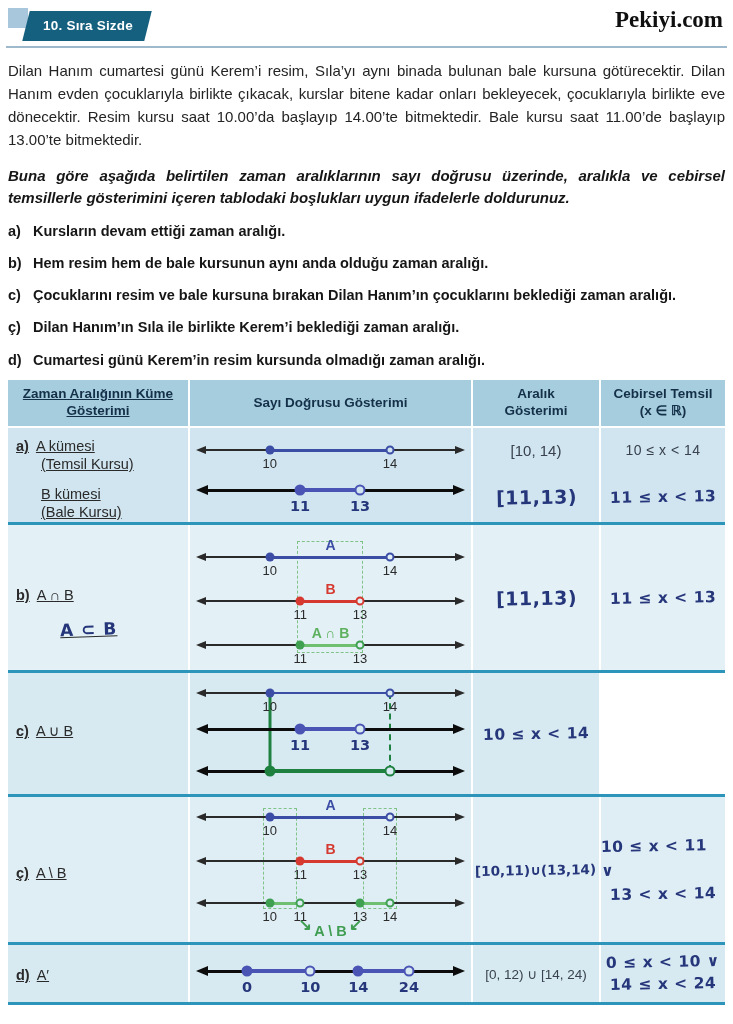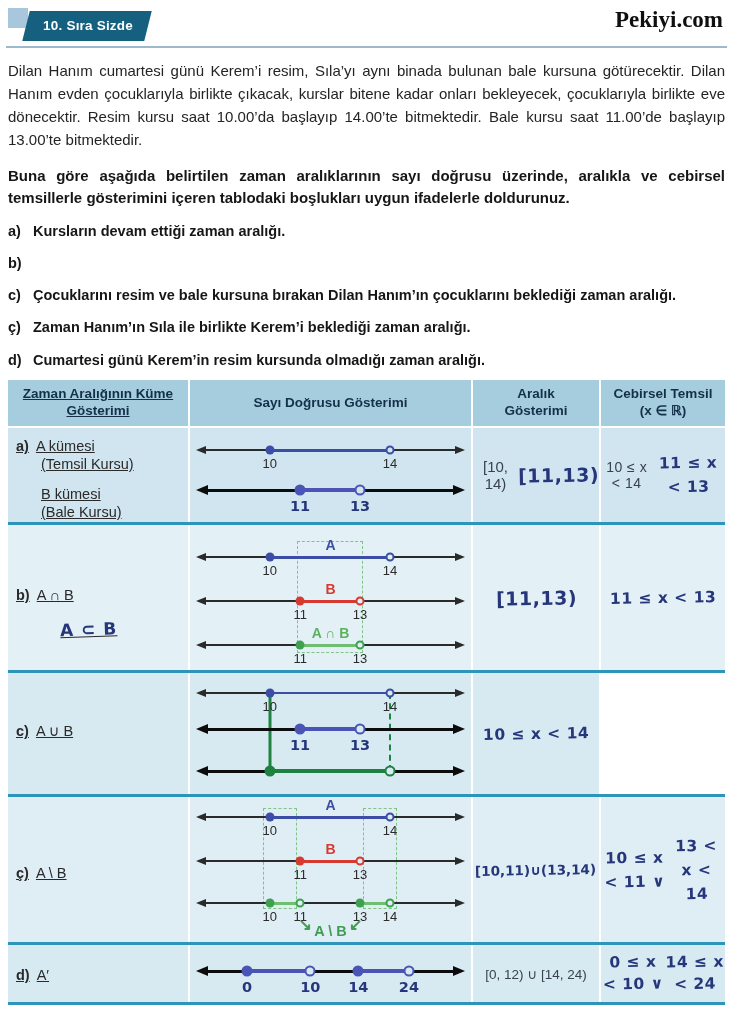--- a/index.html
+++ b/index.html
@@ -13,21 +13,21 @@
   .corner-sq { position:absolute; left:8px; top:8px; width:20px; height:20px; background:#a9c7dc; }
   .badge { position:absolute; left:26px; top:11px; background:#15607f; color:#fff;
     font-weight:bold; font-size:13.5px; padding:7px 15px 8px 17px; transform:skewX(-14deg); }
   .badge>span { display:inline-block; transform:skewX(14deg); letter-spacing:.2px; }
   .brand { position:absolute; right:10px; top:7px; font-family:"Liberation Serif", serif;
     font-weight:bold; font-size:23px; color:#0f0f0f; }
   .rule { position:absolute; left:6px; right:6px; bottom:0; height:2px; background:#9db9cb; }
   
   .content { padding:0 8px; }
   .intro { font-size:15px; line-height:1.53; text-align:justify; margin:12px 0 0 0; color:#242424; }
-  .instruction { font-size:15px; line-height:1.5; text-align:justify; font-weight:bold; margin:13px 0 0 0; color:#161616; }
+  .instruction { font-size:15px; line-height:1.5; text-align:justify; font-weight:bold; margin:13px 0 0 0; color:#161616;font-style:italic; }
   .items { margin-top:4px; }
   .item { display:flex; font-weight:bold; font-size:14.5px; margin-top:12.5px; line-height:1.35; color:#161616; }
   .item-key { flex:none; width:25px; }
   
   .tbl { margin:10px 8px 0 8px; width:717px; border-bottom:3px solid #2d95ba; }
   .trow { display:grid; grid-template-columns:180px 283px 128px 126px; }
   .trow .td { border-left:2px solid #ffffff; position:relative; overflow:hidden; }
   .trow .td:first-child { border-left:none;text-decoration:underline; }
   .thead { height:46px; }
   .thead .td { background:#a6cddd; display:flex; flex-direction:column; align-items:center;
@@ -40,21 +40,21 @@
   .rd { height:60px; border-top:3px solid #2d95ba; --bg:#d7eaf2; }
   .ra .td { background:#d0e5ef; } .rb .td { background:#e3f0f6; }
   .rc .td { background:#d7eaf2; } .rcc .td { background:#dfedf4; } .rd .td { background:#d7eaf2; }
   .setcol { font-size:14.5px; color:#2a2a2a; padding:8px 4px 0 8px; }
   .kb { font-weight:bold; margin-right:7px; }
   .setline { margin-top:2px; }
   .sub { margin-left:25px; }
   .gap { height:12px; }
   .hw { font-family:"DejaVu Sans", sans-serif; font-weight:bold; color:#26367b; }
   .hand-note { font-size:17px; margin:15px 0 0 44px; transform:rotate(-2deg); letter-spacing:1px; }
-  .vc { display:flex; flex-direction:row; align-items:center; justify-content:center; height:100%; text-align:center; }
+  .vc { display:flex; flex-direction:column; align-items:center; justify-content:center; height:100%; text-align:left; }
   .spread { justify-content:space-around; }
   .printed-int { font-size:15px; color:#39424e; }
   .printed-alg { font-size:14px; color:#39424e; letter-spacing:.5px; }
   .hw-int { font-size:19px; letter-spacing:.5px; transform:rotate(-1deg); }
   .hw-int.small { font-size:13.5px; letter-spacing:0; }
   .hw-alg { font-size:15.5px; letter-spacing:.5px; transform:rotate(-1deg); line-height:1.55; }
   
   .nlc { position:relative; height:100%; }
   .nl { position:absolute; left:14px; right:14px; height:0; }
   .bar { position:absolute; left:0; right:0; top:-1px; height:2px; background:#2a2a2a; border-radius:2px; }
@@ -93,28 +93,29 @@
 <div class="content">
   <p class="intro">Dilan Hanım cumartesi günü Kerem’i resim, Sıla’yı aynı binada bulunan bale kursuna götürecektir. Dilan Hanım evden çocuklarıyla birlikte çıkacak, kurslar bitene kadar onları bekleyecek, çocuklarıyla birlikte eve dönecektir. Resim kursu saat 10.00’da başlayıp 14.00’te bitmektedir. Bale kursu saat 11.00’de başlayıp 13.00’te bitmektedir.</p>
   <p class="instruction">Buna göre aşağıda belirtilen zaman aralıklarının sayı doğrusu üzerinde, aralıkla ve cebirsel temsillerle gösterimini içeren tablodaki boşlukları uygun ifadelerle doldurunuz.</p>
   <div class="items">
     <div class="item">
         <span class="item-key">a)</span>
         <span>Kursların devam ettiği zaman aralığı.</span>
       </div>
     <div class="item">
         <span class="item-key">b)</span>
+        <span>Hem resim hem de bale kursunun aynı anda olduğu zaman aralığı.</span>
       </div>
     <div class="item">
         <span class="item-key">c)</span>
         <span>Çocuklarını resim ve bale kursuna bırakan Dilan Hanım’ın çocuklarını beklediği zaman aralığı.</span>
       </div>
     <div class="item">
         <span class="item-key">ç)</span>
-        <span>Zaman Hanım’ın Sıla ile birlikte Kerem’i beklediği zaman aralığı.</span>
+        <span>Dilan Hanım’ın Sıla ile birlikte Kerem’i beklediği zaman aralığı.</span>
       </div>
     <div class="item">
         <span class="item-key">d)</span>
         <span>Cumartesi günü Kerem’in resim kursunda olmadığı zaman aralığı.</span>
       </div>
   </div>
 </div>
 
 <div class="tbl">
 

